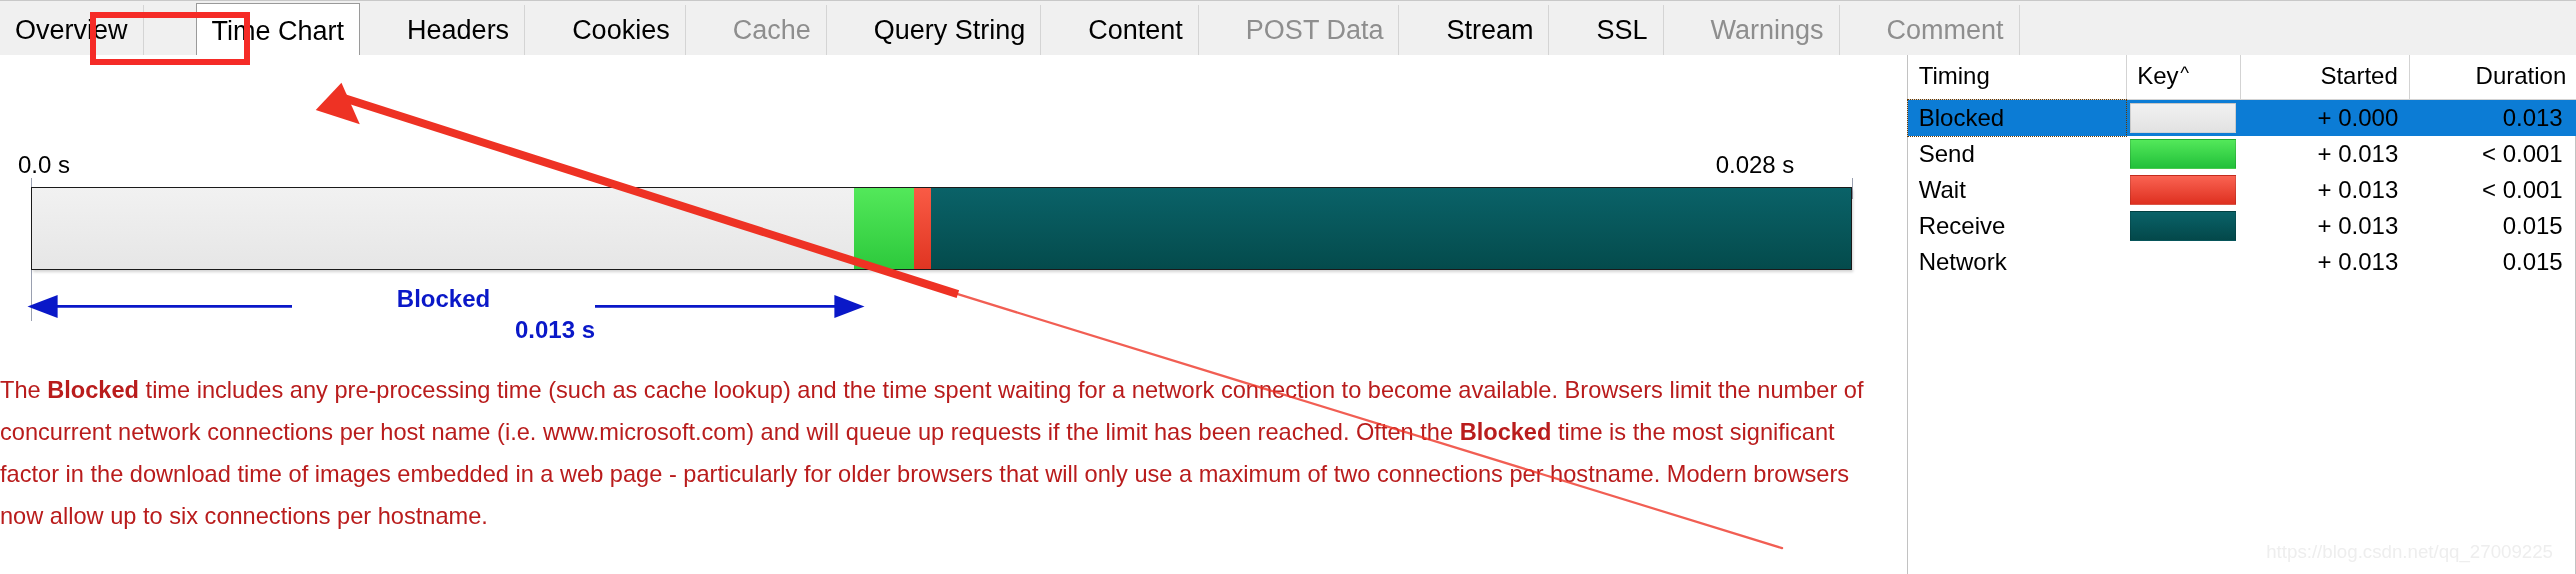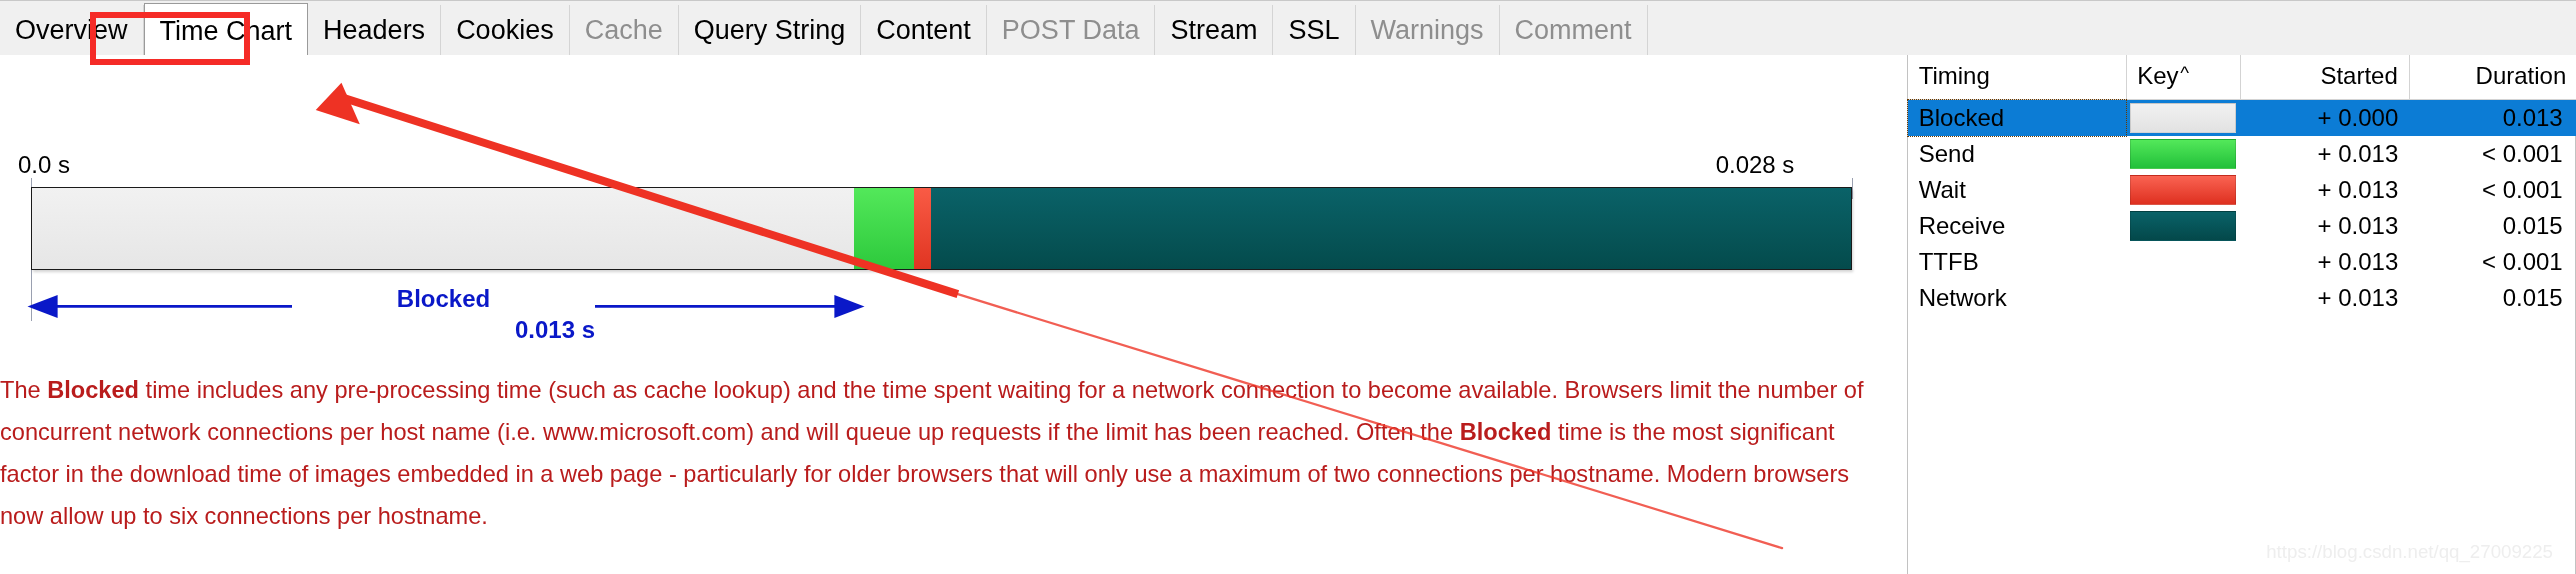--- a/index.html
+++ b/index.html
@@ -21,40 +21,42 @@
     height: 55px;
     background: #f0f0f0;
     border-top: 0.9px solid #c8c8c8;
   }
   #tabs {
     position: absolute;
     left: 0; top: 3.6px;
     height: 52px;
     display: flex;
     align-items: stretch;
+    gap: 32px;
   }
   .tab {
     display: flex;
     align-items: center;
     padding: 0 15px;
     font-size: 27px;
     color: #000000;
     background: #f0f0f0;
     border-right: 0.9px solid #d4d4d4;
     white-space: nowrap;
     line-height: 1;
     position: relative;
   }
   .tab.selected {
     background: #ffffff;
     border-top: 0.9px solid #9a9a9a;
     border-left: 0.9px solid #9a9a9a;
     border-right: 0.9px solid #9a9a9a;
     margin-top: -1.8px;
     padding-top: 1.8px;
+    margin-left: 20px;
   }
   .tab.disabled { color: #8e8e8e; }
   #tabstrip-underline {
     position: absolute;
     left: 0; top: 54px;
     width: 2576px; height: 0.9px;
     background: #c8c8c8;
   }
 
   
@@ -315,28 +317,20 @@
         </tr>
         <tr>
           <td class="c-name">Receive</td>
           <td class="c-key">
             <span class="swatch sw-receive"></span>
           </td>
           <td class="c-started">+ 0.013</td>
           <td class="c-duration">0.015</td>
         </tr>
         <tr>
-          <td class="c-name">TTFB</td>
-          <td class="c-key">
-            <span class="swatch sw-none"></span>
-          </td>
-          <td class="c-started">+ 0.013</td>
-          <td class="c-duration">&lt; 0.001</td>
-        </tr>
-        <tr>
           <td class="c-name">Network</td>
           <td class="c-key">
             <span class="swatch sw-none"></span>
           </td>
           <td class="c-started">+ 0.013</td>
           <td class="c-duration">0.015</td>
         </tr>
       </tbody>
   </table>
 </div>

